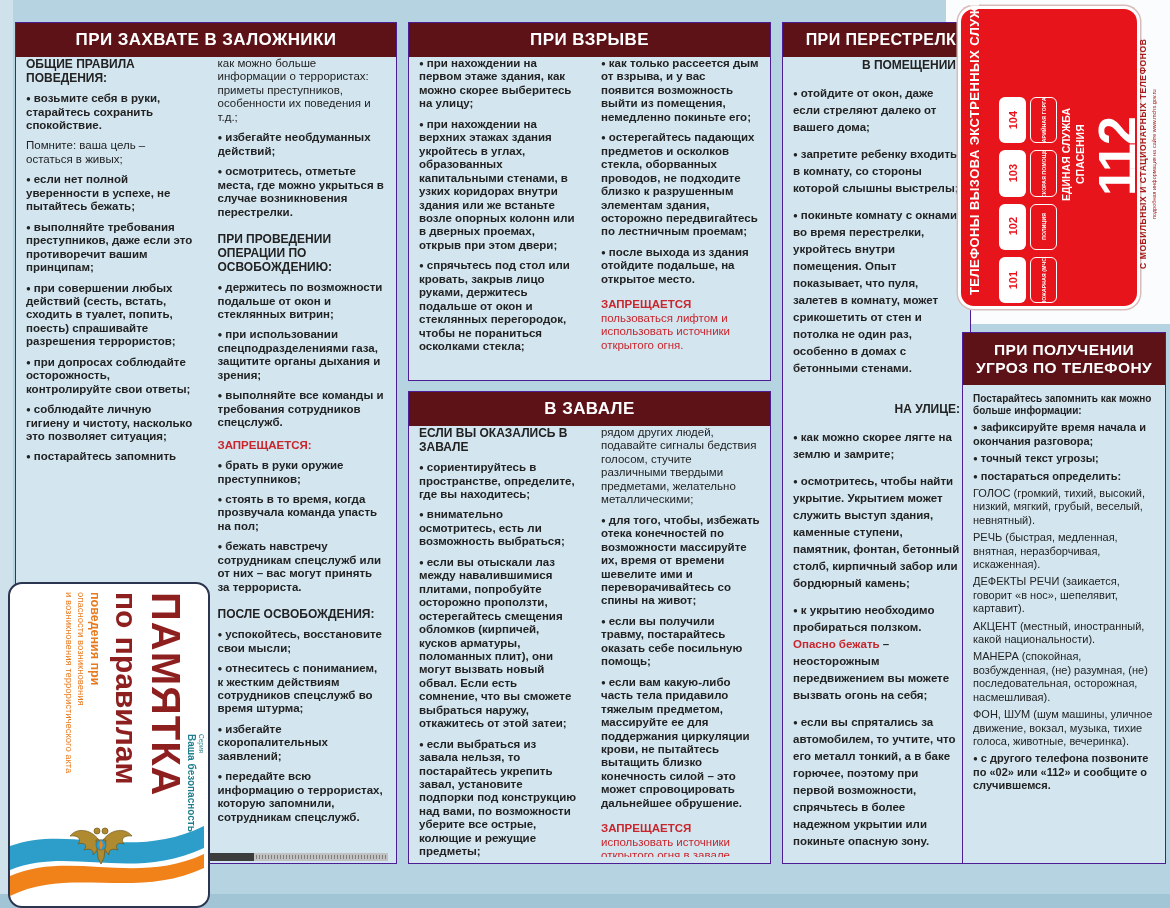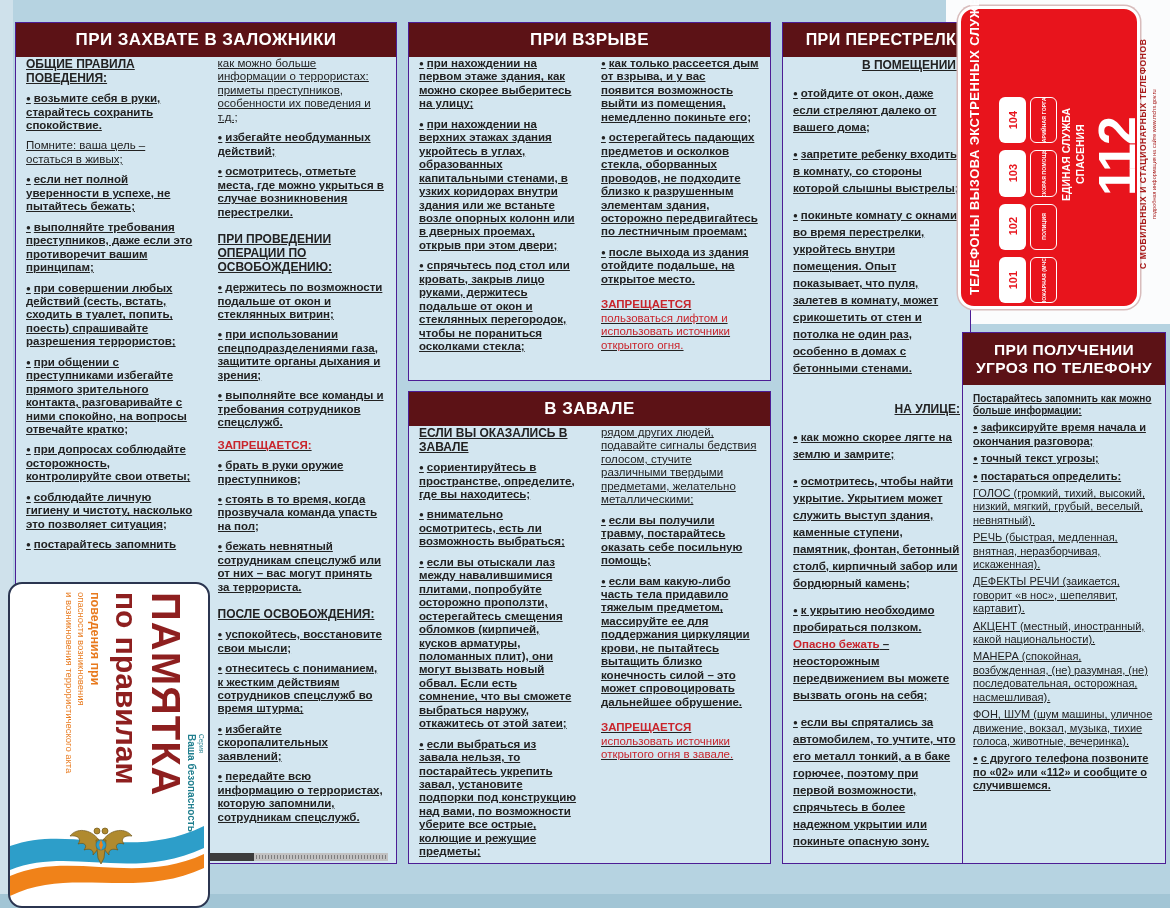--- a/index.html
+++ b/index.html
@@ -7,21 +7,21 @@
         font-family:"Liberation Sans","DejaVu Sans",sans-serif;color:#222;}
   .edge-left{position:absolute;left:0;top:0;width:13px;height:100%;background:#cfe1eb;}
   .edge-bottom{position:absolute;left:0;top:894px;width:100%;height:14px;background:#a2c5d5;}
   .white-patch{position:absolute;left:946px;top:0;width:224px;height:324px;background:#fbfcfd;}
 
   
   .panel{position:absolute;background:#d3e6f0;border:1px solid #4c1d95;overflow:hidden;}
   .panel-hdr{position:absolute;top:0;left:0;right:0;height:34px;background:#5c1216;color:#fff;
              display:flex;flex-direction:column;align-items:center;justify-content:center;
              font-weight:700;font-size:17px;letter-spacing:.4px;text-align:center;line-height:1.15;}
-  .panel-body{position:absolute;left:10px;right:10px;top:34px;bottom:6px;display:flex;gap:23px;overflow:hidden;text-decoration:underline;}
+  .panel-body{position:absolute;left:10px;right:10px;top:34px;bottom:6px;display:flex;gap:23px;overflow:hidden;}
   .pcol{flex:1;overflow:hidden;}
   .blk{font-size:11.5px;line-height:1.17;margin:0 0 7px 0;}
   .blk.h{font-weight:700;font-size:12px;margin-top:13px;}
   .blk.h:first-child{margin-top:0;}
   .blk.rh{color:#c9252c;font-weight:700;margin-top:9px;}
   .blk.rp{color:#c9252c;margin-top:12px;}
   .bl{font-size:8px;margin-right:3px;position:relative;top:-1px;}
   .b{font-weight:700;} .r{color:#c9252c;} .rb{color:#c9252c;font-weight:700;}
 
   #p1{left:15px;top:22px;width:380px;height:840px;}
@@ -91,37 +91,36 @@
   <section class="panel" id="p1">
     <div class="panel-hdr">ПРИ ЗАХВАТЕ В ЗАЛОЖНИКИ</div>
     <div class="panel-body">
       <div class="pcol">
           <div class="blk h"><span>ОБЩИЕ ПРАВИЛА ПОВЕДЕНИЯ:</span></div>
           <div class="blk b"><span class="bl">●</span><span>возьмите себя в руки, старайтесь сохранить спокойствие.</span></div>
           <div class="blk p"><span>Помните: ваша цель – остаться в живых;</span></div>
           <div class="blk b"><span class="bl">●</span><span>если нет полной уверенности в успехе, не пытайтесь бежать;</span></div>
           <div class="blk b"><span class="bl">●</span><span>выполняйте требования преступников, даже если это противоречит вашим принципам;</span></div>
           <div class="blk b"><span class="bl">●</span><span>при совершении любых действий (сесть, встать, сходить в туалет, попить, поесть) спрашивайте разрешения террористов;</span></div>
-          <div class="blk b"><span class="bl">●</span><span>при общении с преступниками избегайте прямого зрительного контакта, разговаривайте с ними спокойно, на вопросы отвечайте кратко;</span></div>
           <div class="blk b"><span class="bl">●</span><span>при допросах соблюдайте осторожность, контролируйте свои ответы;</span></div>
           <div class="blk b"><span class="bl">●</span><span>соблюдайте личную гигиену и чистоту, насколько это позволяет ситуация;</span></div>
           <div class="blk b"><span class="bl">●</span><span>постарайтесь запомнить</span></div>
         </div>
       <div class="pcol">
           <div class="blk p"><span>как можно больше информации о террористах: приметы преступников, особенности их поведения и т.д.;</span></div>
           <div class="blk b"><span class="bl">●</span><span>избегайте необдуманных действий;</span></div>
           <div class="blk b"><span class="bl">●</span><span>осмотритесь, отметьте места, где можно укрыться в случае возникновения перестрелки.</span></div>
           <div class="blk h"><span>ПРИ ПРОВЕДЕНИИ ОПЕРАЦИИ ПО ОСВОБОЖДЕНИЮ:</span></div>
           <div class="blk b"><span class="bl">●</span><span>держитесь по возможности подальше от окон и стеклянных витрин;</span></div>
           <div class="blk b"><span class="bl">●</span><span>при использовании спецподразделениями газа, защитите органы дыхания и зрения;</span></div>
           <div class="blk b"><span class="bl">●</span><span>выполняйте все команды и требования сотрудников спецслужб.</span></div>
           <div class="blk rh"><span>ЗАПРЕЩАЕТСЯ:</span></div>
           <div class="blk b"><span class="bl">●</span><span>брать в руки оружие преступников;</span></div>
           <div class="blk b"><span class="bl">●</span><span>стоять в то время, когда прозвучала команда упасть на пол;</span></div>
-          <div class="blk b"><span class="bl">●</span><span>бежать невнятный сотрудникам спецслужб или от них – вас могут принять за террориста.</span></div>
+          <div class="blk b"><span class="bl">●</span><span>бежать навстречу сотрудникам спецслужб или от них – вас могут принять за террориста.</span></div>
           <div class="blk h"><span>ПОСЛЕ ОСВОБОЖДЕНИЯ:</span></div>
           <div class="blk b"><span class="bl">●</span><span>успокойтесь, восстановите свои мысли;</span></div>
           <div class="blk b"><span class="bl">●</span><span>отнеситесь с пониманием, к жестким действиям сотрудников спецслужб во время штурма;</span></div>
           <div class="blk b"><span class="bl">●</span><span>избегайте скоропалительных заявлений;</span></div>
           <div class="blk b"><span class="bl">●</span><span>передайте всю информацию о террористах, которую запомнили, сотрудникам спецслужб.</span></div>
         </div>
     </div>
     <div class="imprint">
         <i></i>
       </div>
@@ -150,20 +149,21 @@
       <div class="pcol">
           <div class="blk h"><span>ЕСЛИ ВЫ ОКАЗАЛИСЬ В ЗАВАЛЕ</span></div>
           <div class="blk b"><span class="bl">●</span><span>сориентируйтесь в пространстве, определите, где вы находитесь;</span></div>
           <div class="blk b"><span class="bl">●</span><span>внимательно осмотритесь, есть ли возможность выбраться;</span></div>
           <div class="blk b"><span class="bl">●</span><span>если вы отыскали лаз между навалившимися плитами, попробуйте осторожно проползти, остерегайтесь смещения обломков (кирпичей, кусков арматуры, поломанных плит), они могут вызвать новый обвал. Если есть сомнение, что вы сможете выбраться наружу, откажитесь от этой затеи;</span></div>
           <div class="blk b"><span class="bl">●</span><span>если выбраться из завала нельзя, то постарайтесь укрепить завал, установите подпорки под конструкцию над вами, по возможности уберите все острые, колющие и режущие предметы;</span></div>
           <div class="blk b"><span class="bl">●</span><span>прислушайтесь, нет ли</span></div>
         </div>
       <div class="pcol">
           <div class="blk p"><span>рядом других людей, подавайте сигналы бедствия голосом, стучите различными твердыми предметами, желательно металлическими;</span></div>
+          <div class="blk b"><span class="bl">●</span><span>для того, чтобы, избежать отека конечностей по возможности массируйте их, время от времени шевелите ими и переворачивайтесь со спины на живот;</span></div>
           <div class="blk b"><span class="bl">●</span><span>если вы получили травму, постарайтесь оказать себе посильную помощь;</span></div>
           <div class="blk b"><span class="bl">●</span><span>если вам какую-либо часть тела придавило тяжелым предметом, массируйте ее для поддержания циркуляции крови, не пытайтесь вытащить близко конечность силой – это может спровоцировать дальнейшее обрушение.</span></div>
           <div class="blk rp"><span class="rb">ЗАПРЕЩАЕТСЯ </span><span class="r">использовать источники открытого огня в завале.</span></div>
         </div>
     </div>
   </section>
 
   <section class="panel" id="p4">
     <div class="panel-hdr">ПРИ ПЕРЕСТРЕЛКЕ</div>
     <div class="panel-body">

